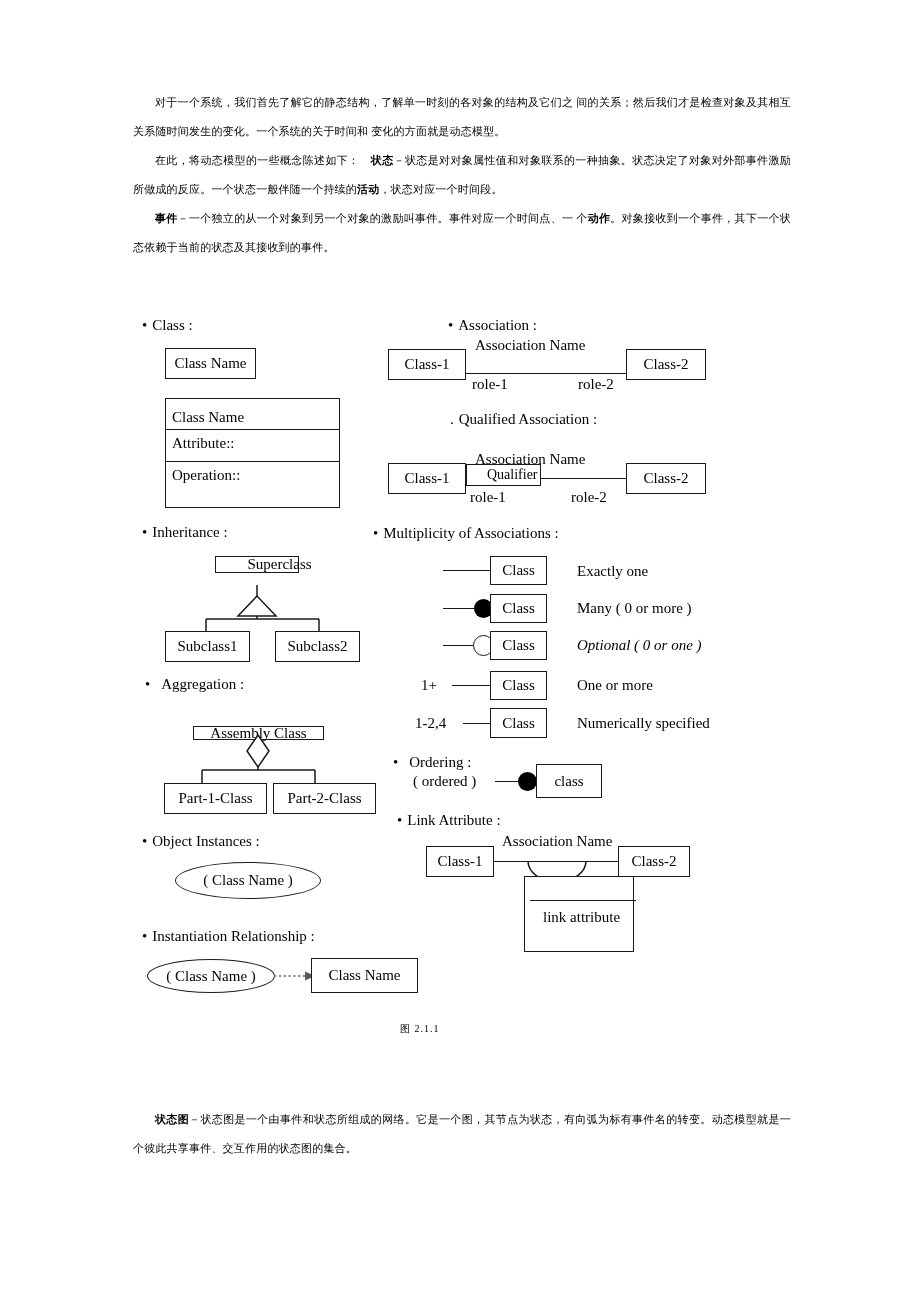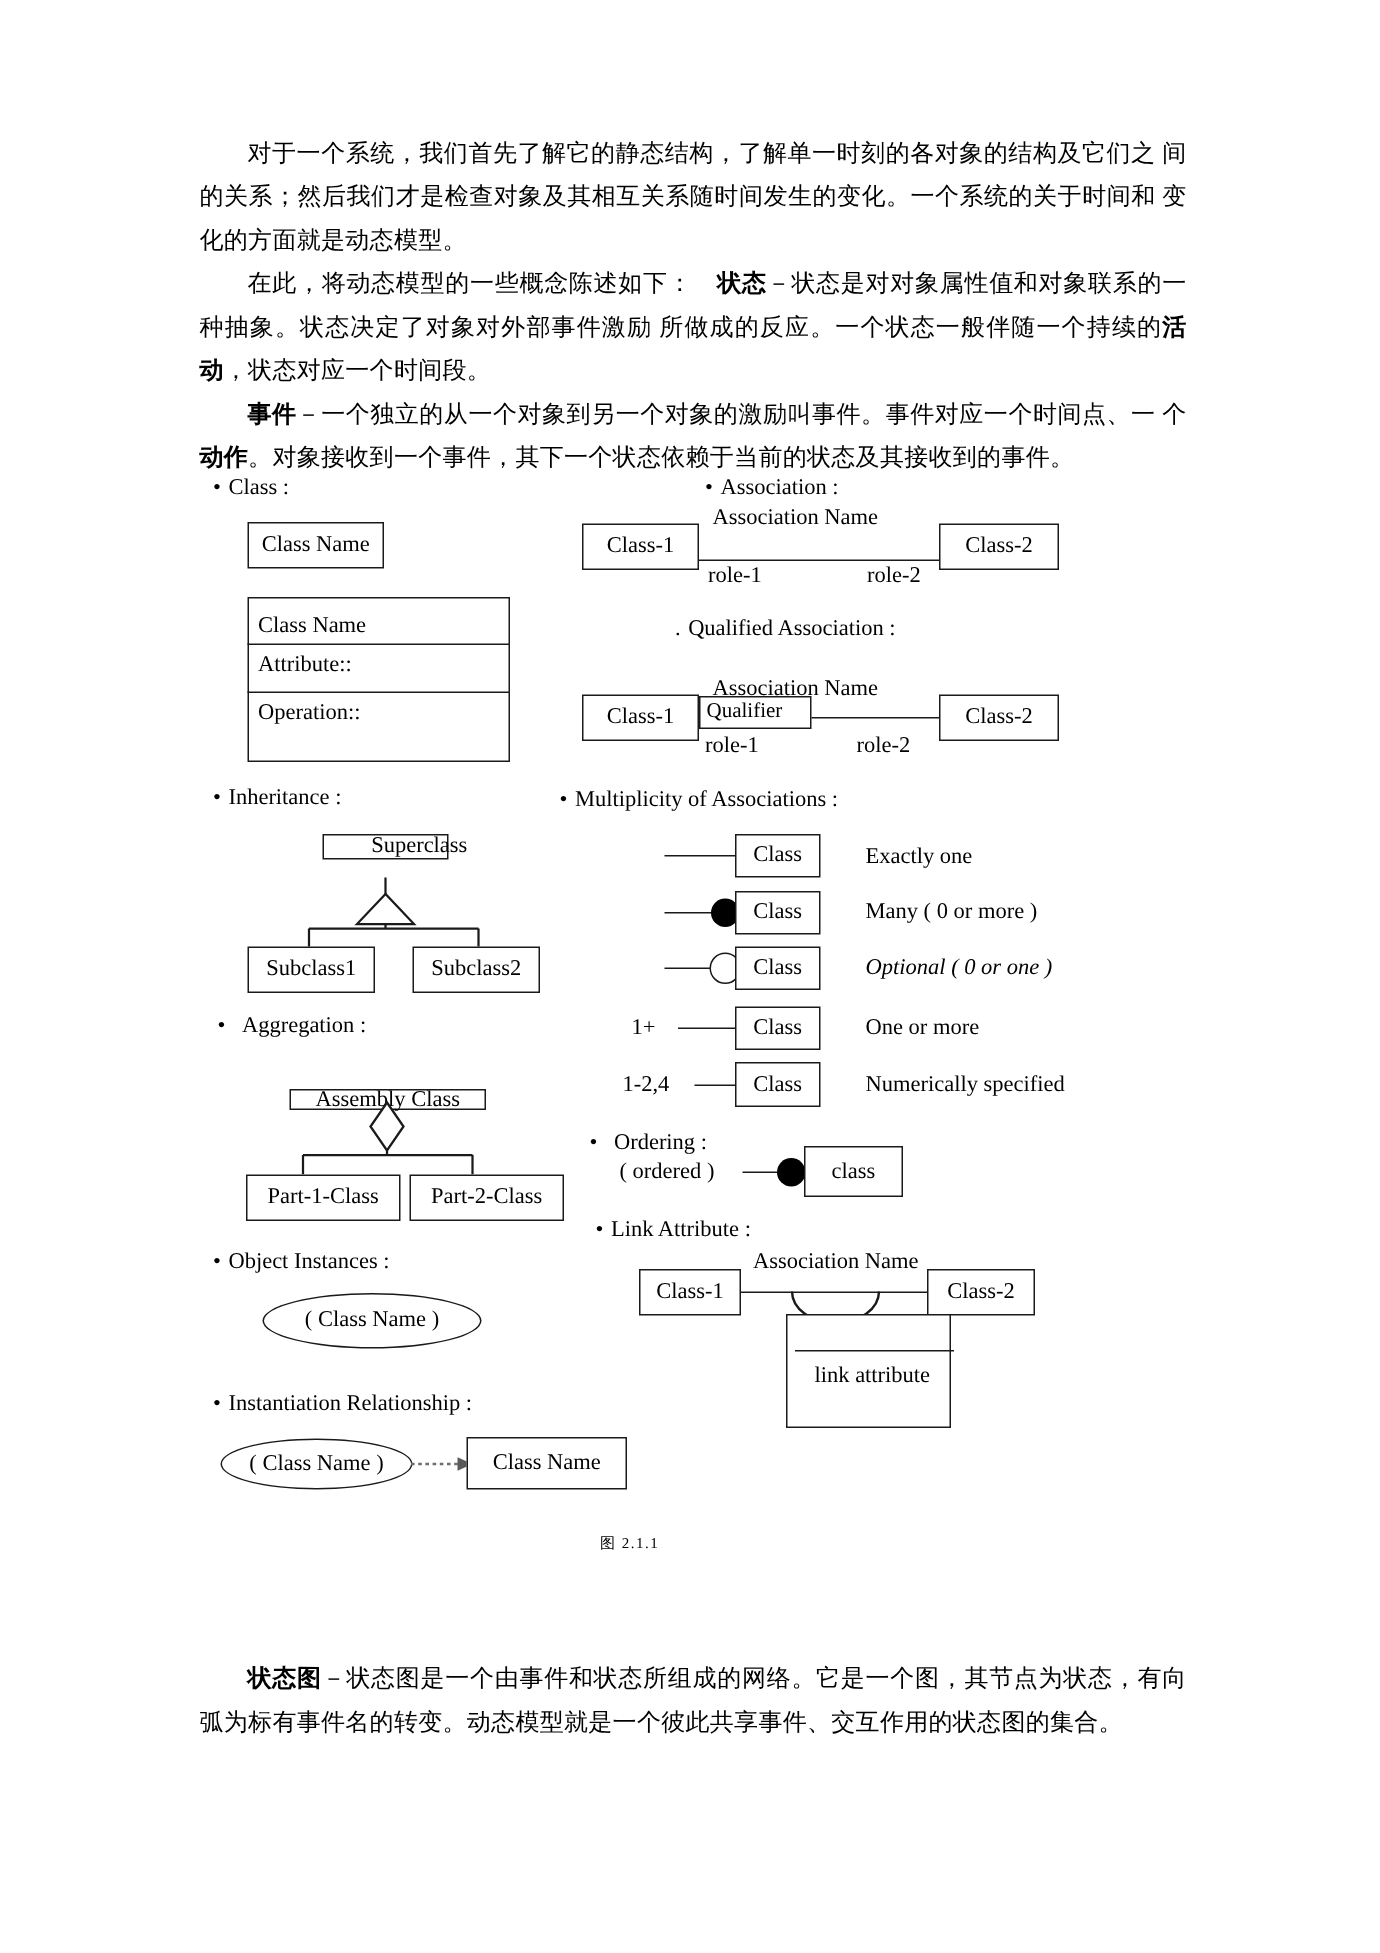--- a/index.html
+++ b/index.html
@@ -18,21 +18,21 @@
     height: 1302px;
     background: #ffffff;
     overflow: hidden;
   }
 
   
   .prose {
     position: absolute;
     left: 133px;
     width: 658px;
-    font-size: 16px;
+    font-size: 11px;
     line-height: 29px;
     text-align: justify;
     text-justify: inter-ideograph;
     letter-spacing: 0.2px;
   }
   .prose p {
     margin: 0;
     text-indent: 2em;
   }
   .bold { font-weight: bold; }
@@ -81,21 +81,21 @@
     box-sizing: border-box;
     font-size: 15px;
     display: flex;
     align-items: center;
     justify-content: center;
     white-space: nowrap;
     line-height: 1;
   }
   .box.left {
     justify-content: flex-start;
-    padding-left: 4px;
+    padding-left: 20px;
   }
   .box.thin { border-width: 1px; }
 
   .seg {
     position: absolute;
     box-sizing: border-box;
     border-top: 1.3px solid #1a1a1a;
     width: 100%;
     left: 0;
   }
@@ -164,21 +164,21 @@
 
     <div class="fig-el" style="left:165px; top:398px; width:175px; height:110px;">
       <div class="box left" style="left:0; top:0; width:175px; height:110px;"></div>
       <div class="label" style="left:7px; top:12px;">Class Name</div>
       <div class="seg" style="top:31px;"></div>
       <div class="label" style="left:7px; top:38px;">Attribute::</div>
       <div class="seg" style="top:63px;"></div>
       <div class="label" style="left:7px; top:70px;">Operation::</div>
     </div>
 
-    <div class="bullet" style="left:470px; top:318px;text-align:center;">Association :</div>
+    <div class="bullet" style="left:448px; top:318px;text-align:center;">Association :</div>
 
     <div class="label" style="left:475px; top:338px;">Association Name</div>
     <div class="box" style="left:388px; top:349px; width:78px; height:31px;">Class-1</div>
     <div class="hline" style="left:466px; top:373px; width:160px;"></div>
     <div class="box" style="left:626px; top:349px; width:80px; height:31px;">Class-2</div>
     <div class="label" style="left:472px; top:377px;">role-1</div>
     <div class="label" style="left:578px; top:377px;">role-2</div>
 
     <div class="bullet dotlead" style="left:450px; top:412px;">Qualified Association :</div>
 

